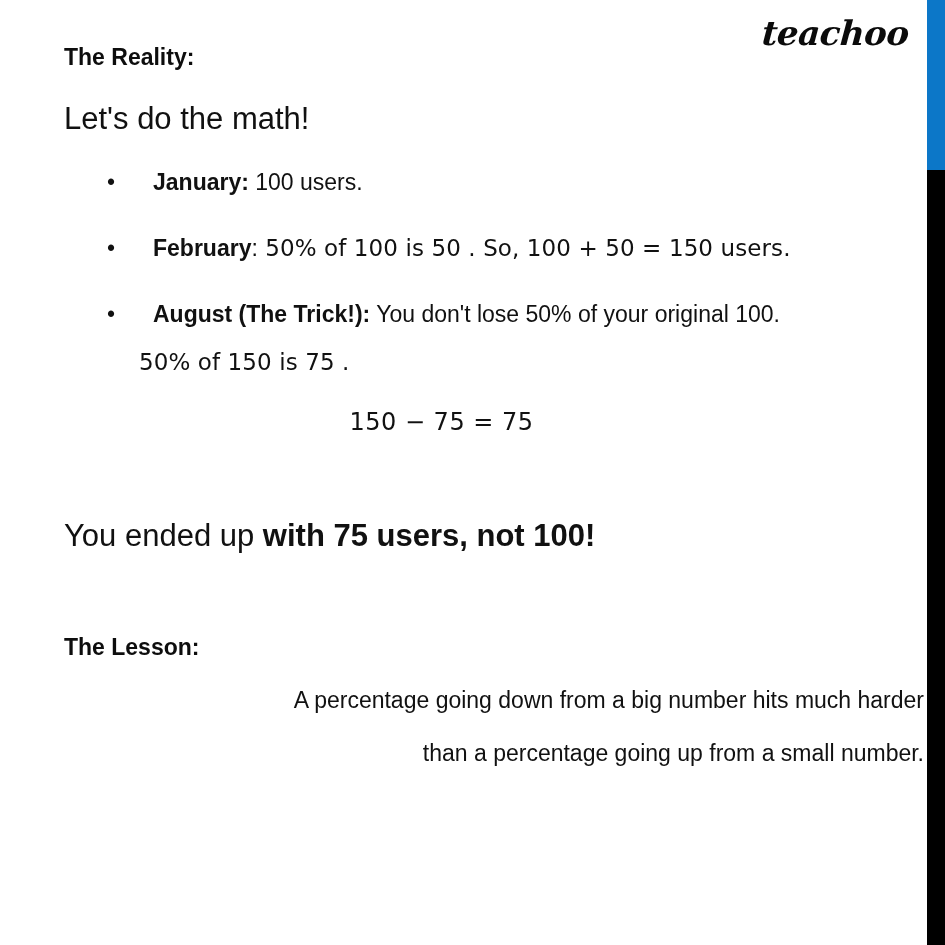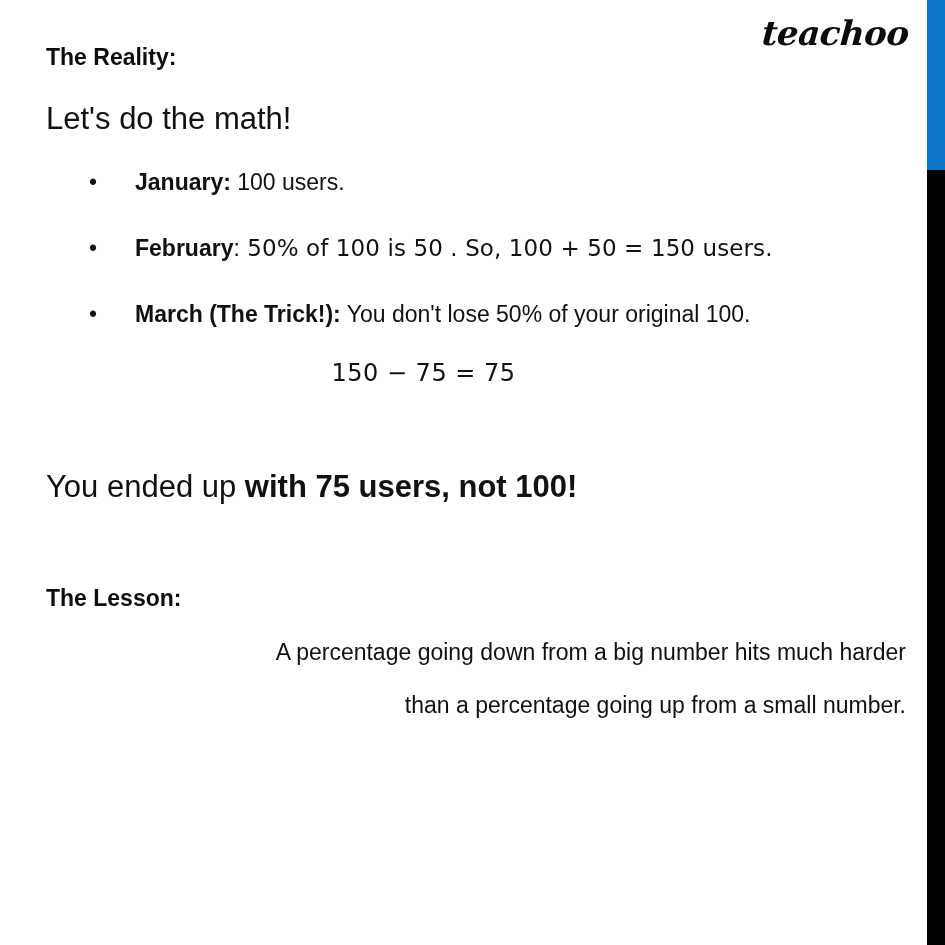--- a/index.html
+++ b/index.html
@@ -44,21 +44,21 @@
     font-style: italic;
     letter-spacing: -0.5px;
     color: #0b0b0b;
     line-height: 1;
     transform: skewX(-4deg);
   }
 
   
   .content {
     position: absolute;
-    left: 46px;
+    left: 64px;
     top: 44px;
     width: 860px;
   }
 
   .heading {
     font-size: 23px;
     font-weight: 700;
     color: #0d0d0d;
     line-height: 1.2;
   }
@@ -161,21 +161,22 @@
         <span class="li-label">January:</span><span> 100 users.</span>
       </li>
 
       <li>
         <span class="bullet-dot">•</span>
         <span class="li-label">February</span><span>:</span><span class="math"> 50% of 100 is 50 . So, 100 + 50 = 150 users.</span>
       </li>
 
       <li>
         <span class="bullet-dot">•</span>
-        <span class="li-label">March (The Trick!):</span><span> You don't lose 50% of your original 100.</span>
+        <span class="li-label">August (The Trick!):</span><span> You don't lose 50% of your original 100.</span>
+        <div class="sub-line math">50% of 150 is 75 .</div>
         <div class="equation">150 − 75 = 75</div>
       </li>
 
     </ul>
 
     <div class="gap-xl"></div>
 
     <div class="para"><span>You ended up </span><b>with 75 users, not 100!</b></div>
 
     <div class="gap-xl"></div>

